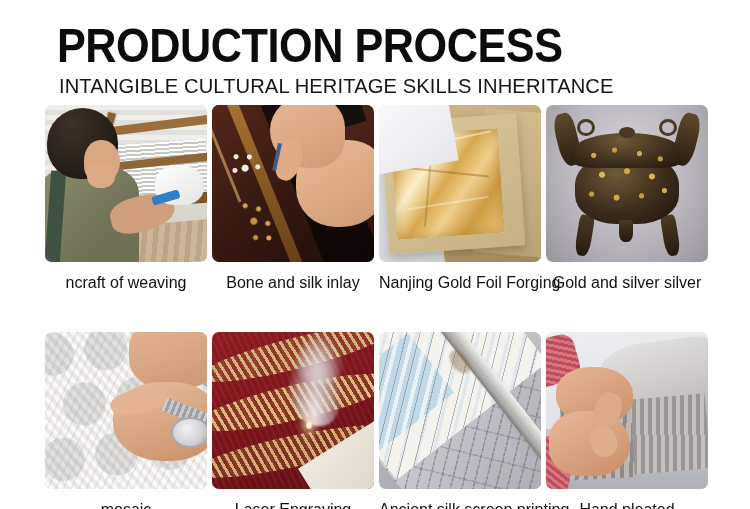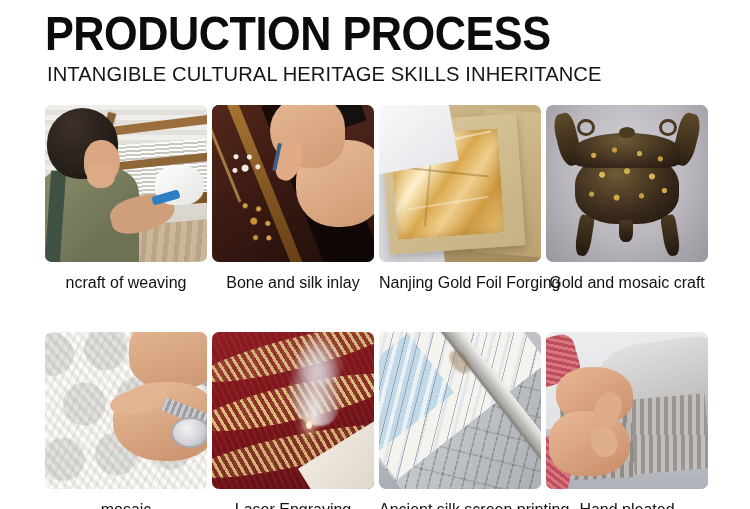--- a/index.html
+++ b/index.html
@@ -10,21 +10,21 @@
     background: #ffffff;
     font-family: "Liberation Sans", sans-serif;
     overflow: hidden;
   }
 
   .page {
     position: relative;
     width: 750px;
     height: 509px;
     background: #ffffff;
-    padding: 0;
+    padding: 12px;
   }
 
   
   .header { padding: 9px 0 0 45px; }
 
   .title {
     font-family: "Liberation Sans", sans-serif;
     font-weight: bold;
     font-size: 48px;
     line-height: 50px;
@@ -413,21 +413,21 @@
         <div class="ly ring-l"></div>
           <div class="ly ring-r"></div>
         <div class="ly leg-l"></div>
           <div class="ly leg-r"></div>
         <div class="ly body4"></div>
         <div class="ly lid"></div>
           <div class="ly knob"></div>
         <div class="ly leg-c"></div>
         <div class="ly inlay"></div>
       </div>
-      <div class="caption">Gold and mosaic craft</div>
+      <div class="caption">Gold and silver silver</div>
     </div>
 
     <div class="cell row2">
       <div class="thumb t5">
         <div class="ly tiles"></div>
           <div class="ly grain"></div>
         <div class="ly tool5"></div>
           <div class="ly blade"></div>
         <div class="ly hand-a"></div>
           <div class="ly hand-b"></div>

